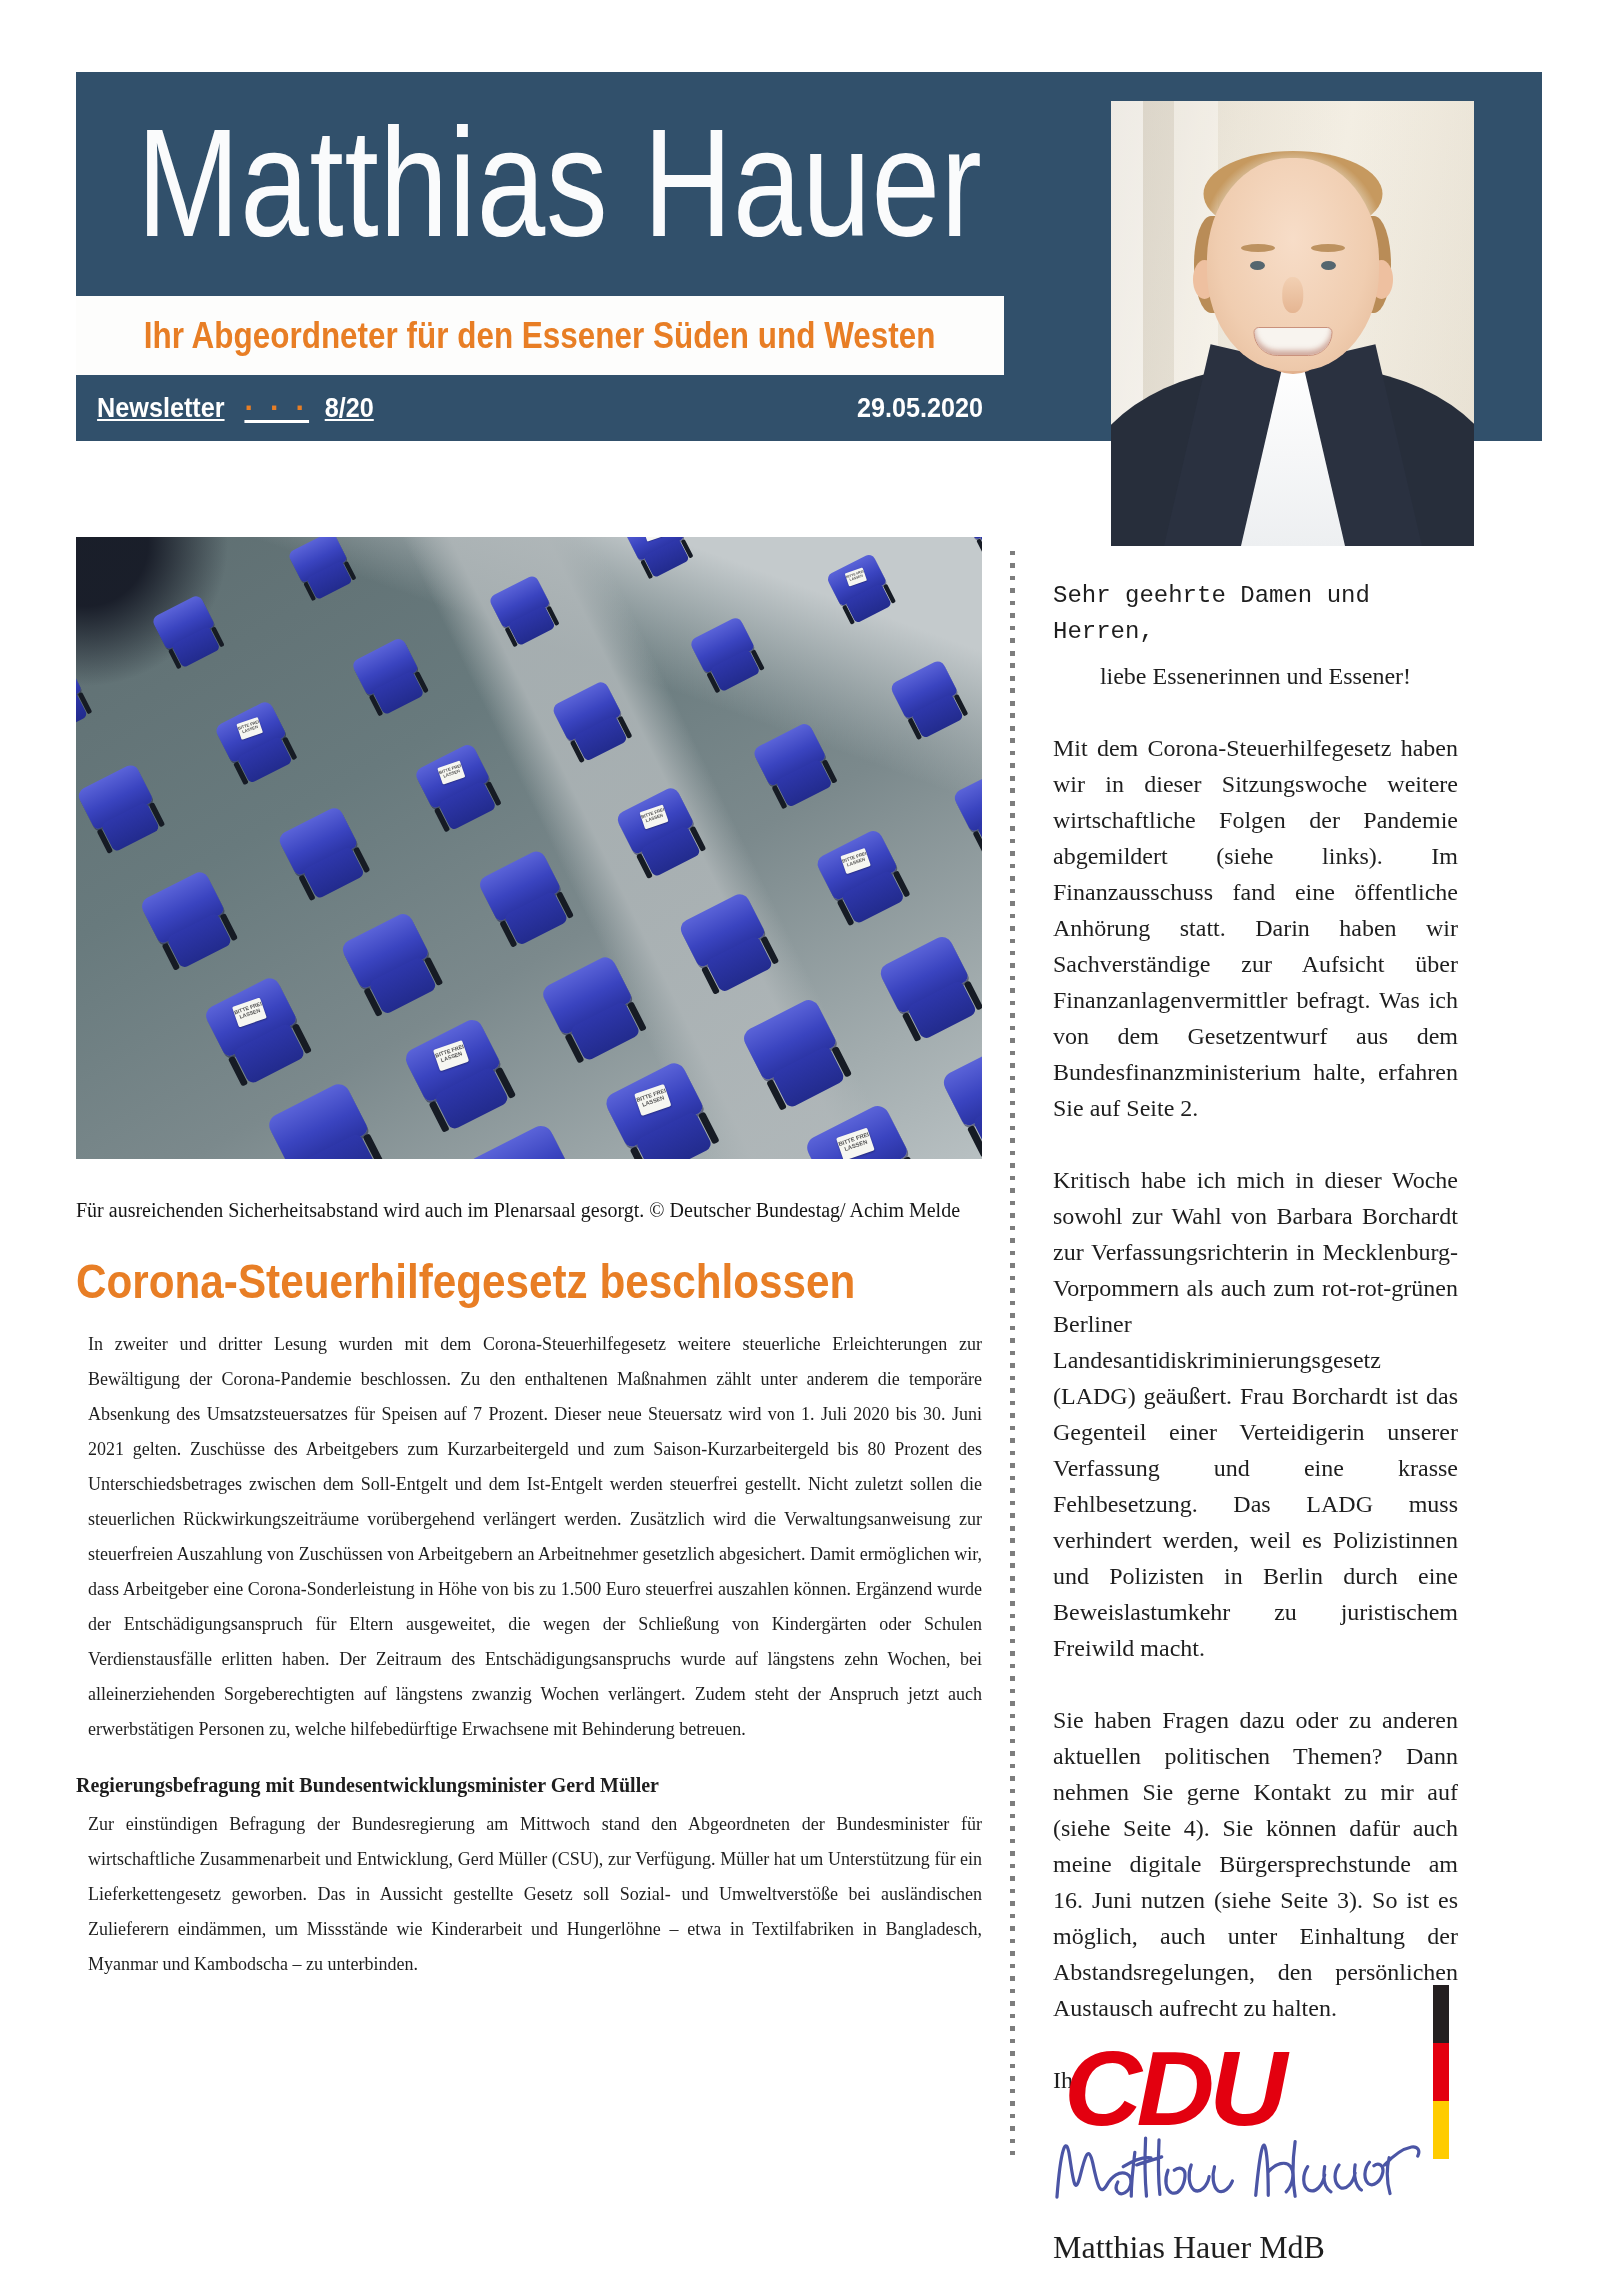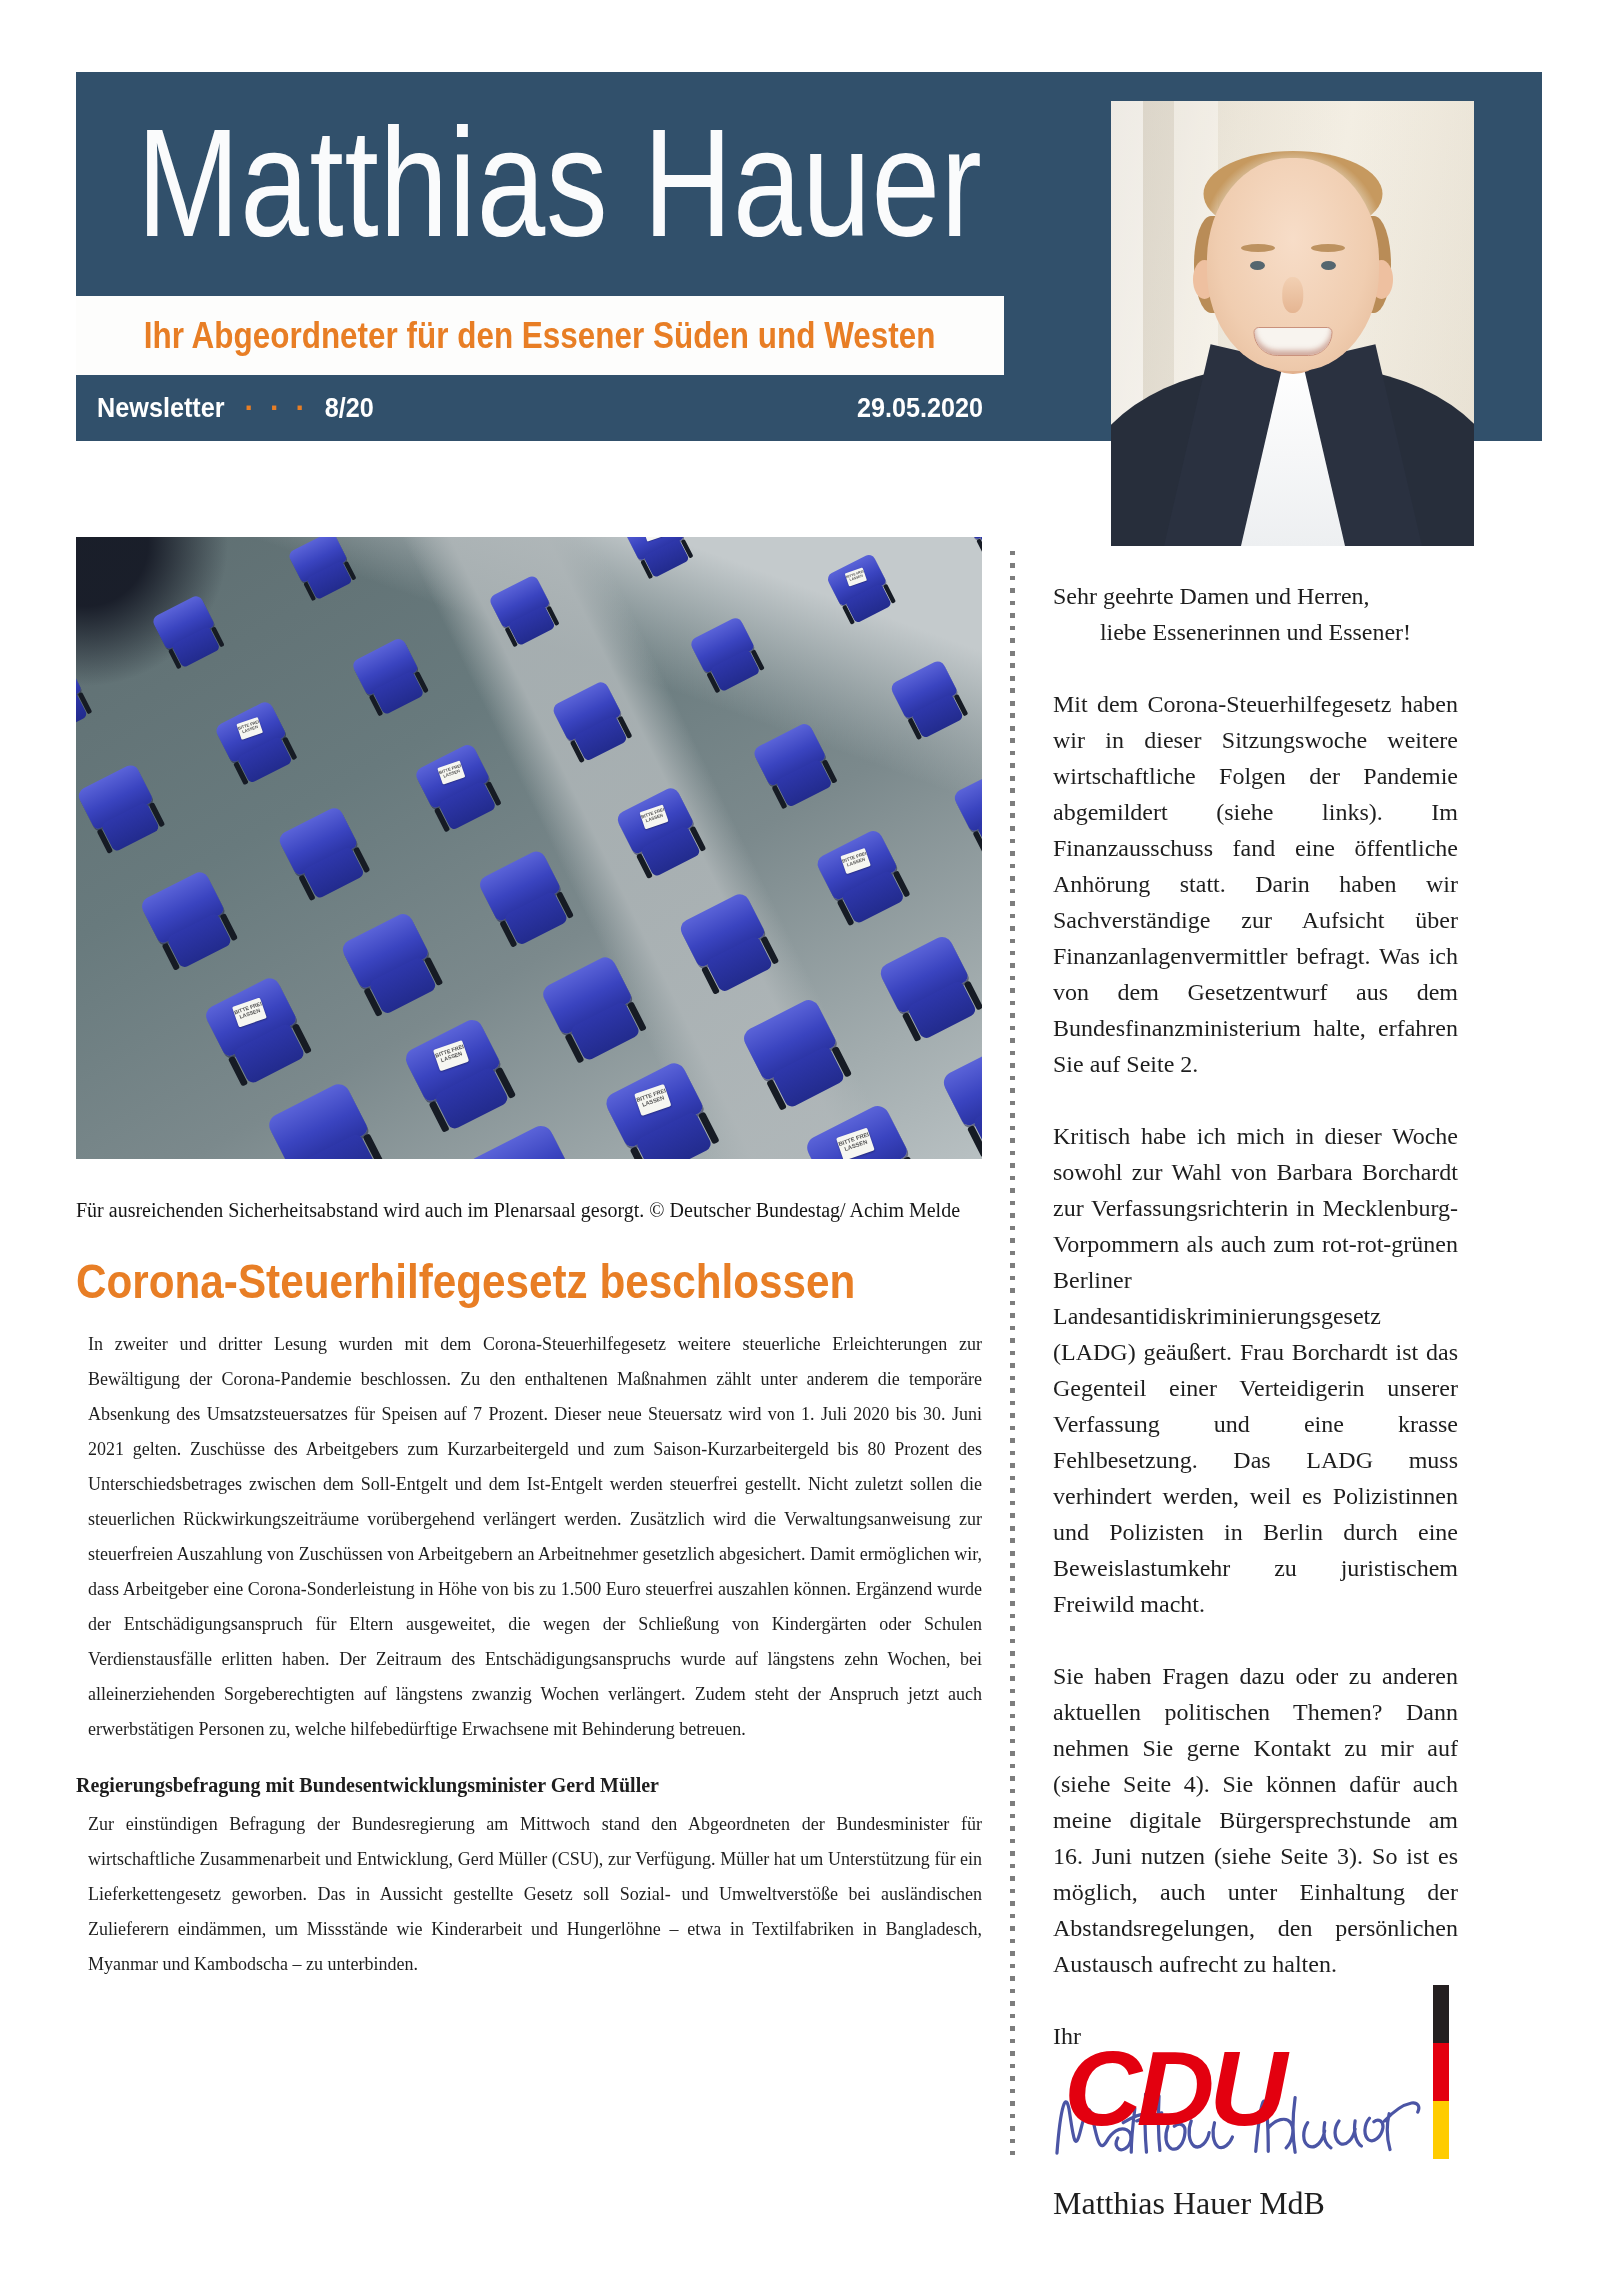--- a/index.html
+++ b/index.html
@@ -20,21 +20,21 @@
   .big-name{position:absolute;left:61px;top:34px;font-family:"Liberation Sans",sans-serif;
             font-weight:400;font-size:154px;line-height:1;color:#fafbfc;white-space:nowrap;
             transform:scaleX(.80);transform-origin:left top;letter-spacing:0.9px;}
   .subtitle-band{position:absolute;left:0;top:224px;width:928px;height:79px;background:#fdfdfc;
                  display:flex;align-items:center;justify-content:center;}
   .subtitle-band span{font-family:"Liberation Sans",sans-serif;font-weight:700;font-size:37px;
                  color:var(--c-accent_orange);transform:scaleX(.85);white-space:nowrap;}
   .news-band{position:absolute;left:0;top:303px;width:928px;height:66px;display:flex;
              align-items:center;justify-content:space-between;padding:0 14.3px;box-sizing:border-box;
              font-family:"Liberation Sans",sans-serif;color:#fff;}
-  .news-left{display:flex;align-items:center;gap:12.5px;}
+  .news-left{display:flex;align-items:center;gap:12.5px;text-decoration:underline;}
   .news-left .lbl,.news-left .issue,.news-date{font-weight:700;font-size:28px;transform:scaleX(.9);white-space:nowrap;}
   .news-dots{color:var(--c-accent_orange);font-weight:700;font-size:30px;letter-spacing:3.6px;}
 
   
   .portrait{position:absolute;left:1111px;top:101px;width:363px;height:445px;overflow:hidden;
             background:linear-gradient(100deg,#ddd6c9 0%,#eee8db 30%,#f7f2e7 55%,#e9e2d3 100%);}
   .portrait .win{position:absolute;inset:0;background:
       linear-gradient(90deg,rgba(255,255,255,.5) 0 32px,rgba(205,200,190,.25) 32px 63px,rgba(255,255,255,.35) 63px 107px,rgba(220,215,205,.15) 107px 100%);}
   .suit{position:absolute;left:50%;transform:translateX(-50%);bottom:-116px;width:430px;height:296px;
         background:#272e3b;border-radius:45% 45% 0 0;}
@@ -94,21 +94,21 @@
   .subhead{margin-top:21px;font-weight:700;font-size:20px;line-height:35px;font-family:Liberation Serif, serif;}
   .body-p.tight{margin-top:3.6px;}
 
   
   .divider{position:absolute;left:1010px;top:551px;width:4.5px;height:1612px;
       background:repeating-linear-gradient(to bottom,#7d7d7d 0 4.5px,transparent 4.5px 12.5px);}
 
   
   .right-col{position:absolute;left:1053px;top:578px;width:405px;font-size:24px;line-height:36px;}
   .right-col p{margin:0 0 36px 0;text-align:justify;}
-  .right-col p.sal{margin-bottom:0;text-align:left;}
+  .right-col p.sal{margin-bottom:8px;text-align:left;font-family:Liberation Mono, monospace;}
   .right-col p.sal2{margin-bottom:36px;text-align:center;}
   .closing{margin-bottom:0 !important;text-align:left !important;}
   .sig-svg{display:block;margin:12.5px 0 3.6px -5.4px;}
   .sig-name{font-size:32px;}
   .cdu{position:absolute;left:1064px;top:2035px;font-family:"Liberation Sans",sans-serif;
        font-weight:700;font-style:italic;font-size:106px;line-height:1;color:var(--c-cdu_red);
        letter-spacing:-5.4px;transform:scaleX(1.02);transform-origin:left top;}
   .flag{position:absolute;left:1433px;top:1985px;width:16px;height:174px;}
   .flag div{width:100%;height:33.33%;}
   .flag .b{background:var(--c-flag_black);} .flag .r{background:var(--c-cdu_red);} .flag .g{background:var(--c-flag_gold);}

